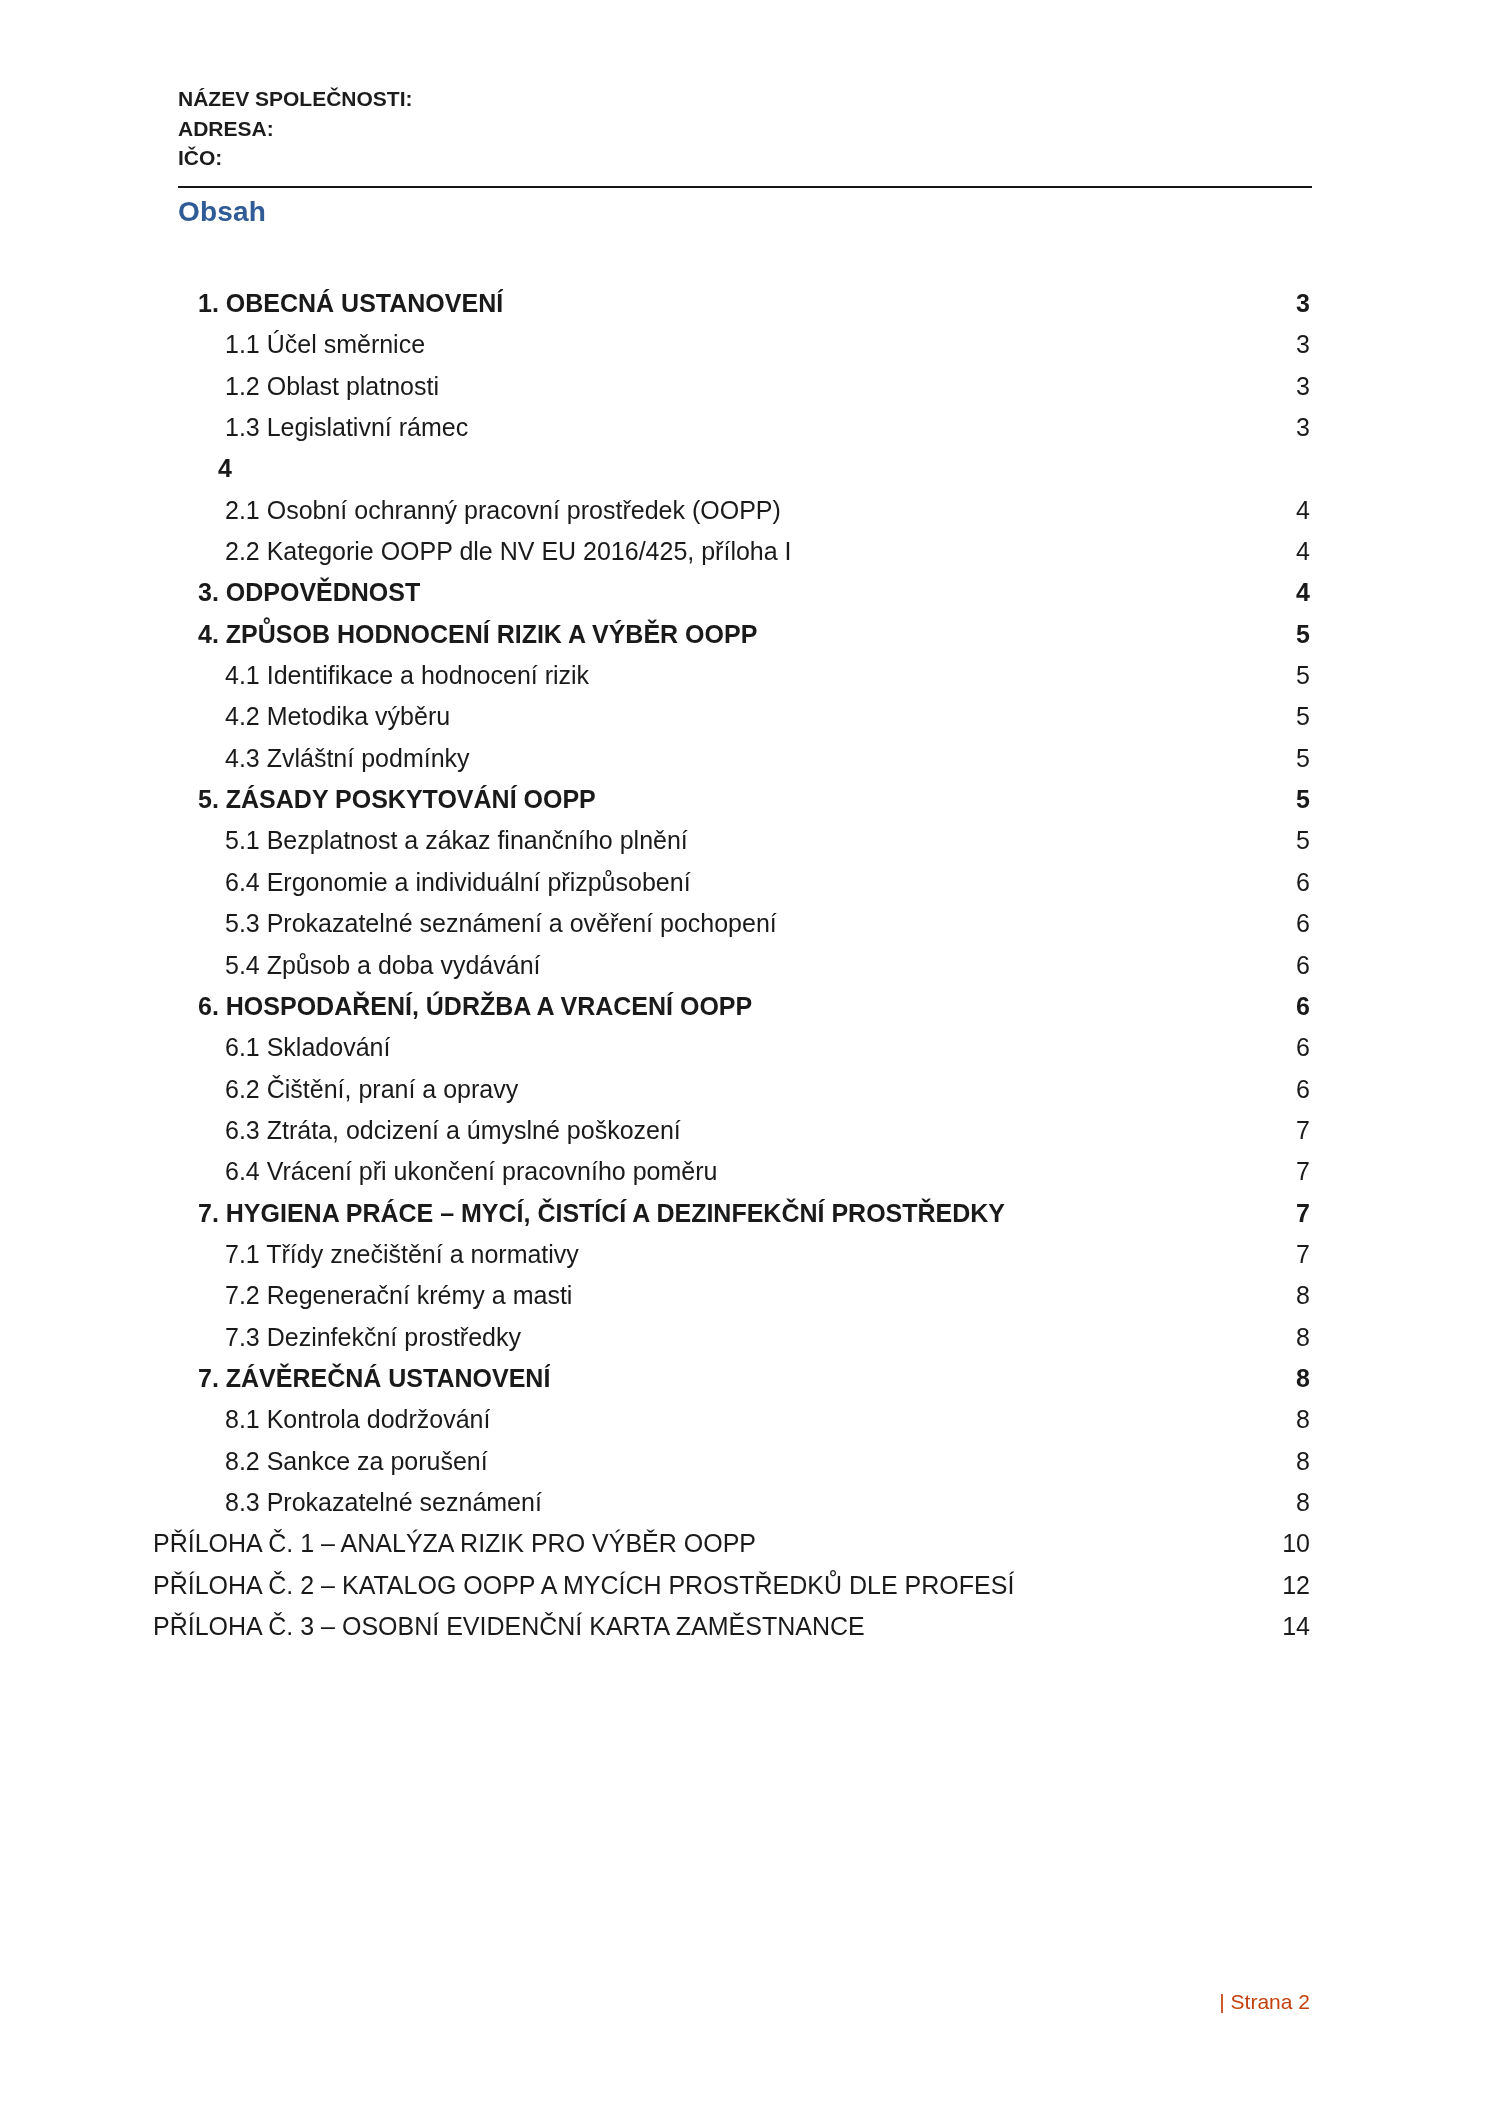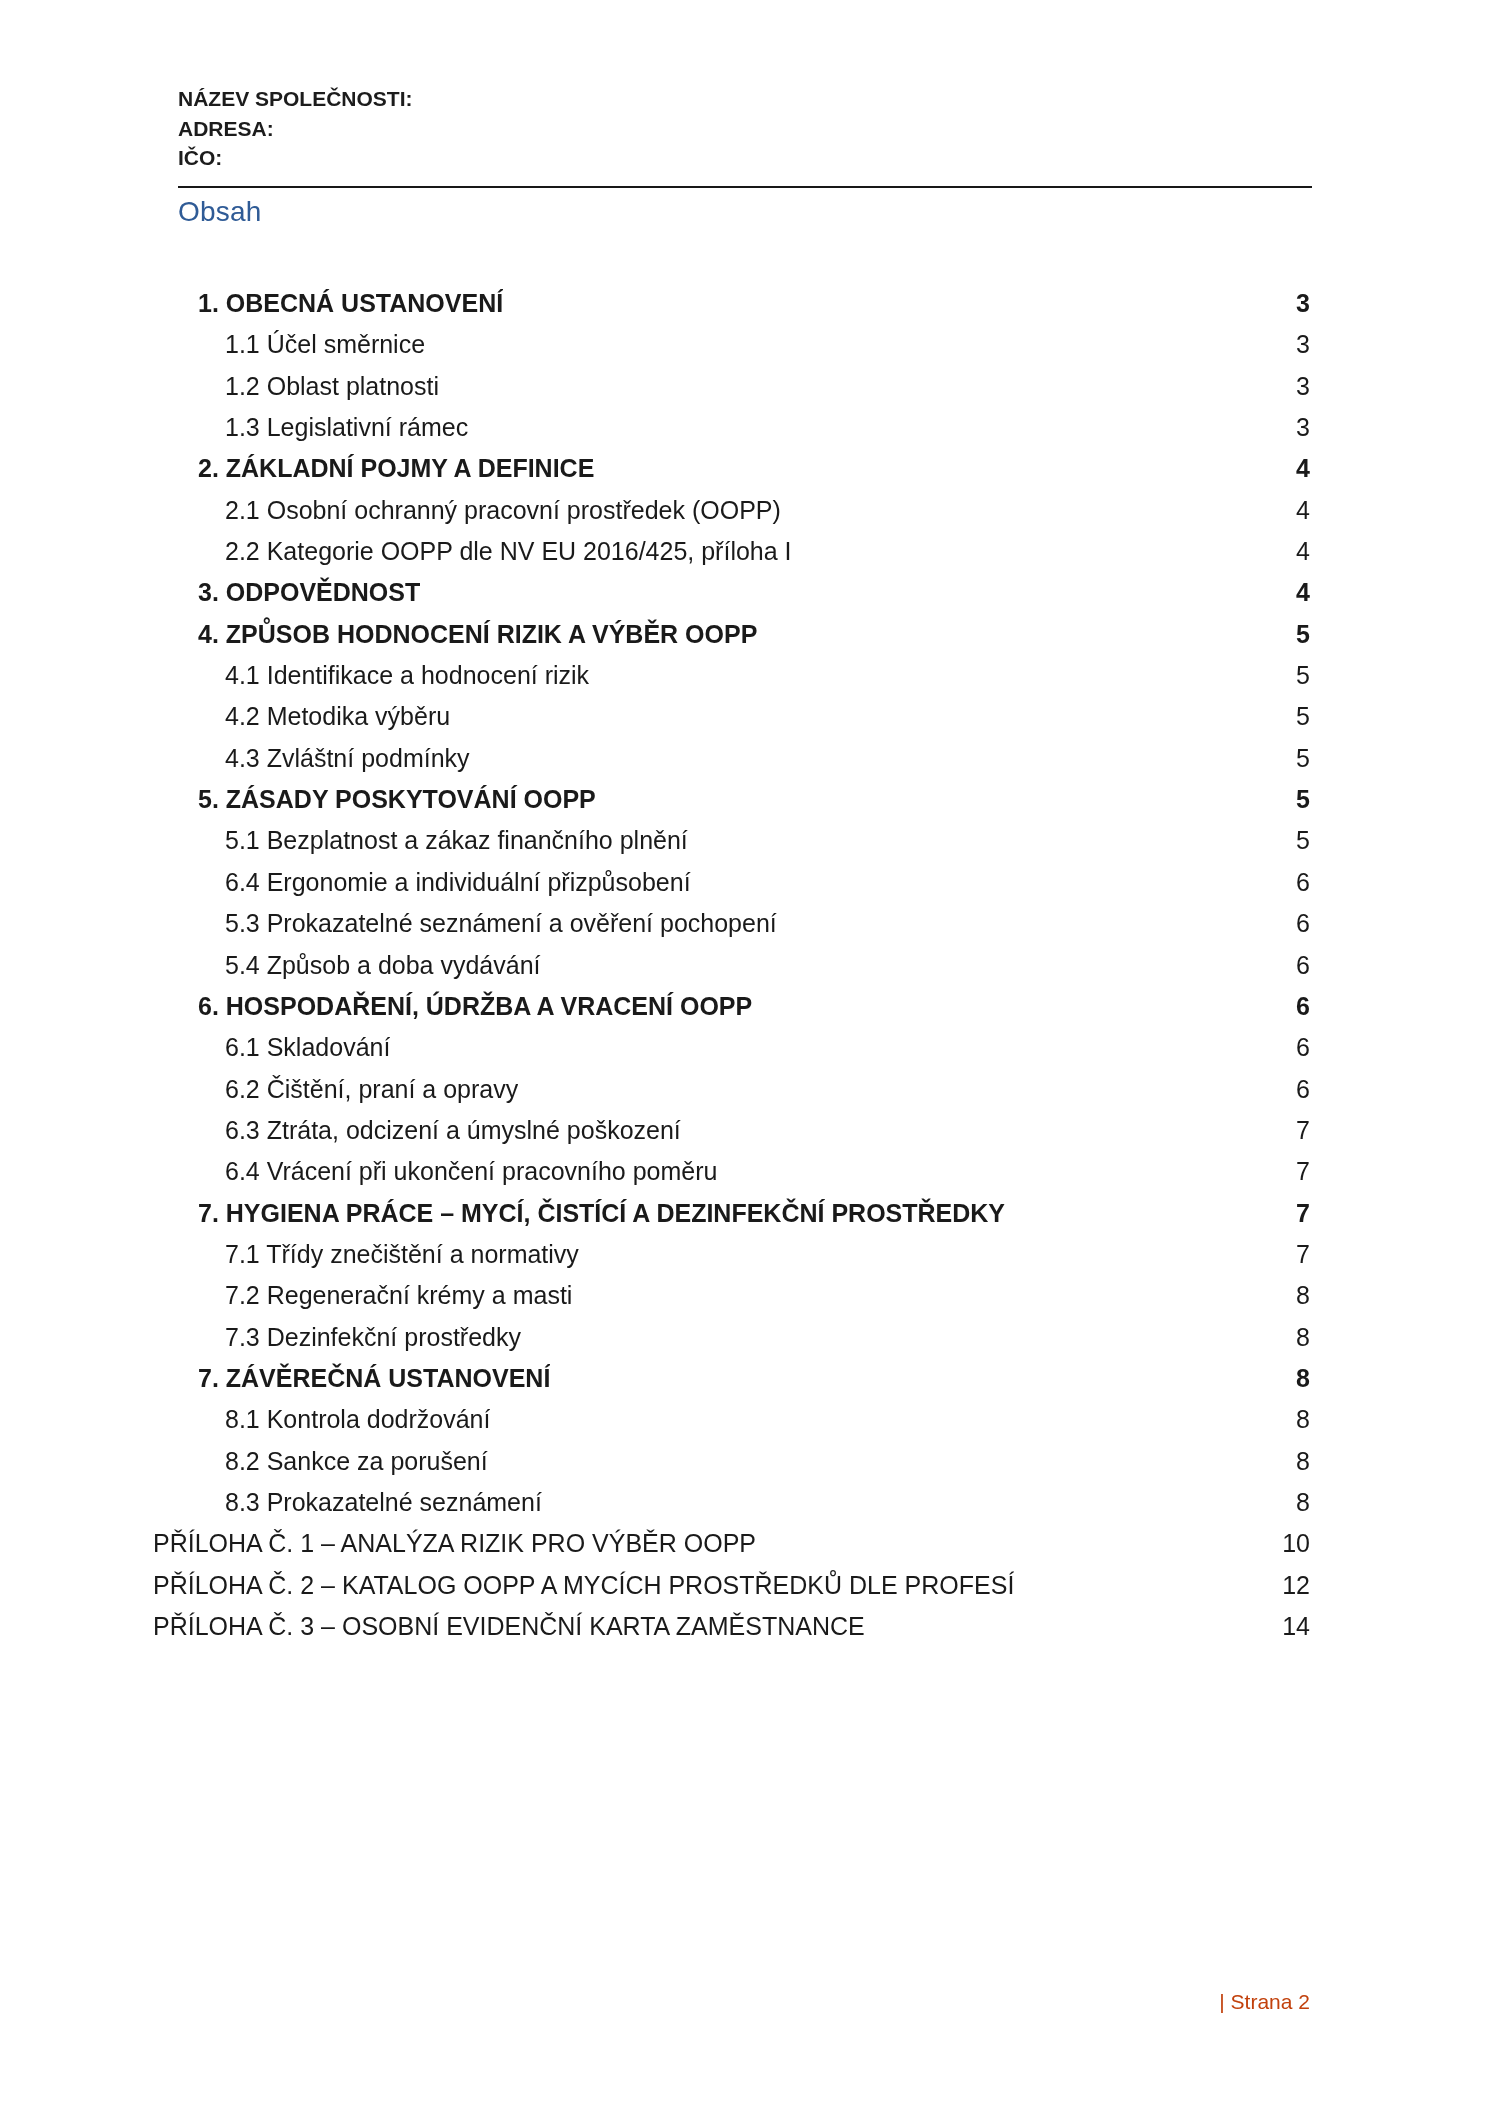--- a/index.html
+++ b/index.html
@@ -15,21 +15,21 @@
   .doc-header {
     position: absolute; left: 178px; top: 84px;
     font-size: 21px; line-height: 29.5px; color: #1c1c1c; font-weight: bold;
   }
   .header-rule {
     position: absolute; left: 178px; top: 186px;
     width: 1134px; height: 2px; background: #181818;
   }
   .toc-title-heading {
     position: absolute; left: 178px; top: 196px;
-    font-size: 28px; font-weight: normal; color: #2F5B96;
+    font-size: 28px; font-weight: bold; color: #2F5B96;
     letter-spacing: 0.2px;
   }
 
   .toc {
     position: absolute; left: 133px; top: 283px;
     width: 1177px;
   }
   .toc-row {
     display: flex; justify-content: space-between; align-items: baseline;
     height: 41.35px; line-height: 41.35px;
@@ -72,21 +72,20 @@
       </div>
       <div class="toc-row sub">
         <span class="toc-label">1.2 Oblast platnosti</span>
         <span class="toc-page">3</span>
       </div>
       <div class="toc-row sub">
         <span class="toc-label">1.3 Legislativní rámec</span>
         <span class="toc-page">3</span>
       </div>
       <div class="toc-row section">
-        <span class="toc-label">2. ZÁKLADNÍ POJMY A DEFINICE</span>
         <span class="toc-page">4</span>
       </div>
       <div class="toc-row sub">
         <span class="toc-label">2.1 Osobní ochranný pracovní prostředek (OOPP)</span>
         <span class="toc-page">4</span>
       </div>
       <div class="toc-row sub">
         <span class="toc-label">2.2 Kategorie OOPP dle NV EU 2016/425, příloha I</span>
         <span class="toc-page">4</span>
       </div>

